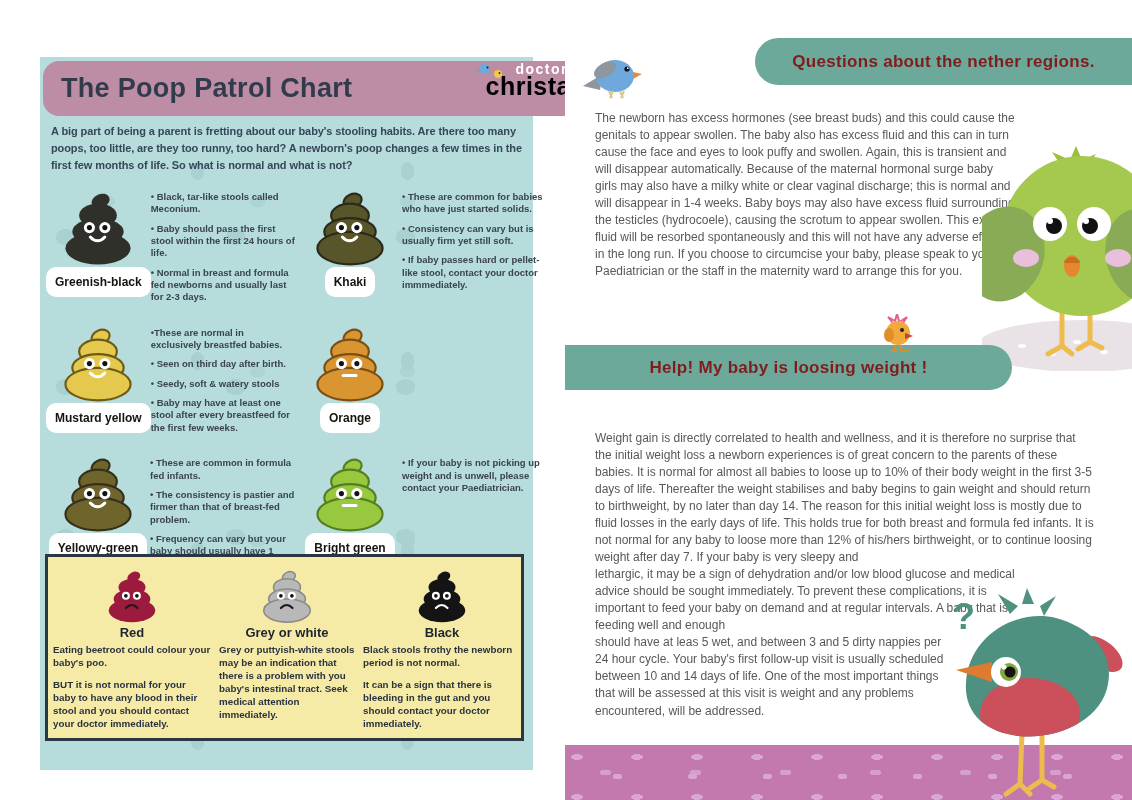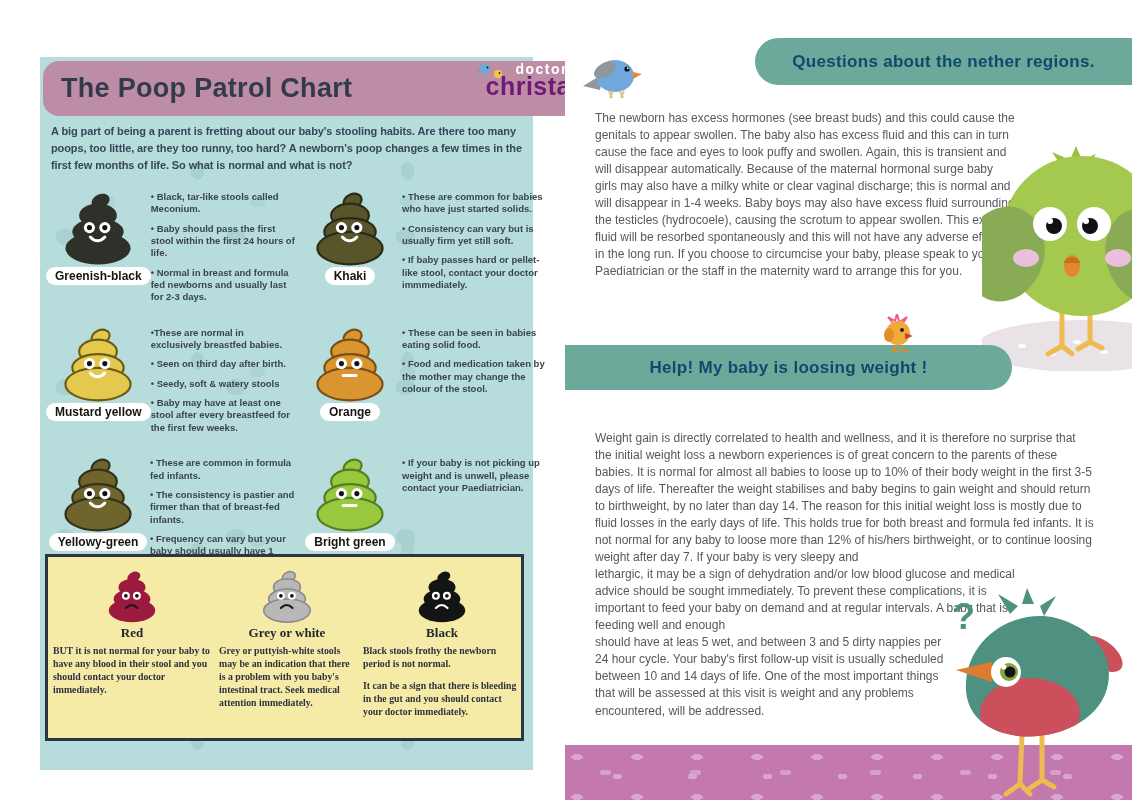--- a/index.html
+++ b/index.html
@@ -12,54 +12,54 @@
     background-image:
       radial-gradient(10px 8px at 15% 20%, #a8d1d0 98%, transparent),
       radial-gradient(7px 9px at 75% 60%, #a8d1d0 98%, transparent),
       radial-gradient(8px 6px at 45% 85%, #acd4d3 98%, transparent);
     background-size:170px 150px,210px 190px,150px 170px;}
   .lp-header{position:absolute;left:3px;top:4px;width:540px;height:55px;background:#bd8da6;
     border-radius:16px;display:flex;align-items:center;}
   .lp-title{font-size:27px;font-weight:bold;color:#323b4c;padding-left:18px;letter-spacing:.3px;}
   .logo{position:absolute;right:12px;top:1px;text-align:right;line-height:1;}
   .logo .l1{font-size:14px;color:#ffffff;font-weight:700;letter-spacing:1.5px;margin-right:3px;}
-  .logo .l2{font-size:25px;color:#701a75;font-weight:800;letter-spacing:.5px;margin-top:-2px;}
+  .logo .l2{font-size:25px;color:#000000;font-weight:800;letter-spacing:.5px;margin-top:-2px;}
   .logo-birds{position:absolute;left:-12px;top:-3px;}
   .lp-intro{position:absolute;left:11px;top:66px;width:478px;font-size:11px;font-weight:600;
     color:#37465a;line-height:1.55;letter-spacing:-.1px;}
 
   .poop-grid{position:absolute;left:6px;top:126px;right:2px;display:grid;
     grid-template-columns:252px 1fr;grid-auto-rows:minmax(112px,auto);row-gap:8px;}
   .poop-cell{display:flex;align-items:flex-start;}
   .poop-fig{flex:0 0 104px;display:flex;flex-direction:column;align-items:center;}
   .poop-svg{width:86px;height:84px;}
-  .poop-pill{margin-top:0px;background:#ffffff;border-radius:10px;padding:2px 9px;
+  .poop-pill{margin-top:0px;background:#ffffff;border-radius:10px;padding:8px 9px;
     font-size:12px;font-weight:bold;color:#17140f;white-space:nowrap;}
   .poop-bullets{padding-top:8px;font-size:9.5px;font-weight:600;color:#3a4350;
     line-height:1.3;width:146px;}
   .poop-bullets div{margin-bottom:7px;}
 
   .warn-box{position:absolute;left:5px;top:497px;width:479px;height:187px;box-sizing:border-box;
     background:#f6eba6;border:3px solid #2c3643;display:grid;
-    grid-template-columns:158px 136px 158px;column-gap:8px;padding:7px 5px;font-family:Liberation Serif, serif;}
+    grid-template-columns:158px 136px 158px;column-gap:8px;padding:7px 5px;}
   .warn{display:flex;flex-direction:column;align-items:center;}
   .warn-svg{width:62px;height:60px;}
   .warn-h{font-size:13px;font-weight:bold;color:#1d242e;margin:1px 0 4px;}
   .warn-body{font-size:9.8px;font-weight:600;color:#2a3240;line-height:1.32;align-self:stretch;}
   .warn-body p{margin:0 0 9px;}
   .warn-body b{font-weight:800;text-align:right;}
 
   
   .mouth{fill:none;stroke-width:3.5;stroke-linecap:round;}
   .m-light{stroke:#ffffff;}
   .m-dark{stroke:#1d1722;}
 
   
   .rp{position:absolute;left:565px;top:0;width:567px;height:800px;background:#ffffff;overflow:hidden;}
-  .h-box{position:absolute;background:#6ca99b;color:#0c4a6e;display:flex;align-items:center;
+  .h-box{position:absolute;background:#6ca99b;color:#7f1d1d;display:flex;align-items:center;
     justify-content:center;font-size:17px;font-weight:600;letter-spacing:.3px;}
   .h1{left:190px;top:38px;width:377px;height:47px;border-radius:24px 0 0 24px;}
   .h2{left:0;top:345px;width:447px;height:45px;border-radius:0 24px 24px 0;}
   .para{position:absolute;color:#57585c;font-size:12px;line-height:1.42;margin:0;}
   .p1{left:30px;top:110px;width:420px;}
   .p2{left:30px;top:430px;width:500px;}
   .block{display:block;}
   .p2b{width:420px;}
   .p2c{width:352px;}
   .blue-bird{position:absolute;left:16px;top:46px;}
@@ -189,24 +189,20 @@
               <ellipse cx="50" cy="76" rx="38" ry="19"></ellipse>
             </g>
             <circle cx="40" cy="52" r="6.5" fill="#ffffff"></circle>
               <circle cx="58" cy="52" r="6.5" fill="#ffffff"></circle>
             <circle cx="40" cy="52" r="3" fill="#111111"></circle>
               <circle cx="58" cy="52" r="3" fill="#111111"></circle>
             <line class="mouth m-light" x1="42" y1="66" x2="57" y2="66"></line>
           </svg>
           <div class="poop-pill">Orange</div>
         </div>
-        <div class="poop-bullets">
-          <div>• These can be seen in babies eating solid food.</div>
-          <div>• Food and medication taken by the mother may change the colour of the stool.</div>
-        </div>
       </div>
 
       <div class="poop-cell">
         <div class="poop-fig">
           <svg class="poop-svg" viewBox="0 0 100 98">
             <g stroke-width="2.5" stroke-linejoin="round" fill="#6f642c" stroke="#35301a">
               <ellipse cx="53" cy="21" rx="11" ry="8" transform="rotate(-24 53 21)"></ellipse>
               <ellipse cx="50" cy="38" rx="22" ry="14"></ellipse>
               <ellipse cx="50" cy="57" rx="30" ry="16"></ellipse>
               <ellipse cx="50" cy="76" rx="38" ry="19"></ellipse>
@@ -214,21 +210,21 @@
             <circle cx="40" cy="52" r="6.5" fill="#ffffff"></circle>
               <circle cx="58" cy="52" r="6.5" fill="#ffffff"></circle>
             <circle cx="40" cy="52" r="3" fill="#111111"></circle>
               <circle cx="58" cy="52" r="3" fill="#111111"></circle>
             <path class="mouth m-light" d="M41,63 Q49.5,72 58,63"></path>
           </svg>
           <div class="poop-pill">Yellowy-green</div>
         </div>
         <div class="poop-bullets">
           <div>• These are common in formula fed infants.</div>
-          <div>• The consistency is pastier and firmer than that of breast-fed infants.</div>
+          <div>• The consistency is pastier and firmer than that of breast-fed problem.</div>
           <div>• Frequency can vary but your baby should usually have 1 stool per day.</div>
         </div>
       </div>
 
       <div class="poop-cell">
         <div class="poop-fig">
           <svg class="poop-svg" viewBox="0 0 100 98">
             <g stroke-width="2.5" stroke-linejoin="round" fill="#97c83e" stroke="#557d22">
               <ellipse cx="53" cy="21" rx="11" ry="8" transform="rotate(-24 53 21)"></ellipse>
               <ellipse cx="50" cy="38" rx="22" ry="14"></ellipse>
@@ -260,20 +256,21 @@
             <ellipse cx="50" cy="76" rx="38" ry="19"></ellipse>
           </g>
           <circle cx="40" cy="52" r="6.5" fill="#ffffff"></circle>
             <circle cx="58" cy="52" r="6.5" fill="#ffffff"></circle>
           <circle cx="40" cy="52" r="3" fill="#111111"></circle>
             <circle cx="58" cy="52" r="3" fill="#111111"></circle>
           <path class="mouth m-dark" d="M40,72 Q49.5,62 59,72"></path>
         </svg>
         <div class="warn-h">Red</div>
         <div class="warn-body">
+          <p><span>Eating beetroot could colour your baby's poo.</span></p>
           <p><b>BUT</b><span> it is not normal for your baby to have any blood in their stool and you should contact your doctor immediately.</span></p>
         </div>
       </div>
 
       <div class="warn">
         <svg class="warn-svg" viewBox="0 0 100 98">
           <g stroke-width="2.5" stroke-linejoin="round" fill="#b8b8b8" stroke="#8a8a8a">
             <ellipse cx="53" cy="21" rx="11" ry="8" transform="rotate(-24 53 21)"></ellipse>
             <ellipse cx="50" cy="38" rx="22" ry="14"></ellipse>
             <ellipse cx="50" cy="57" rx="30" ry="16"></ellipse>

